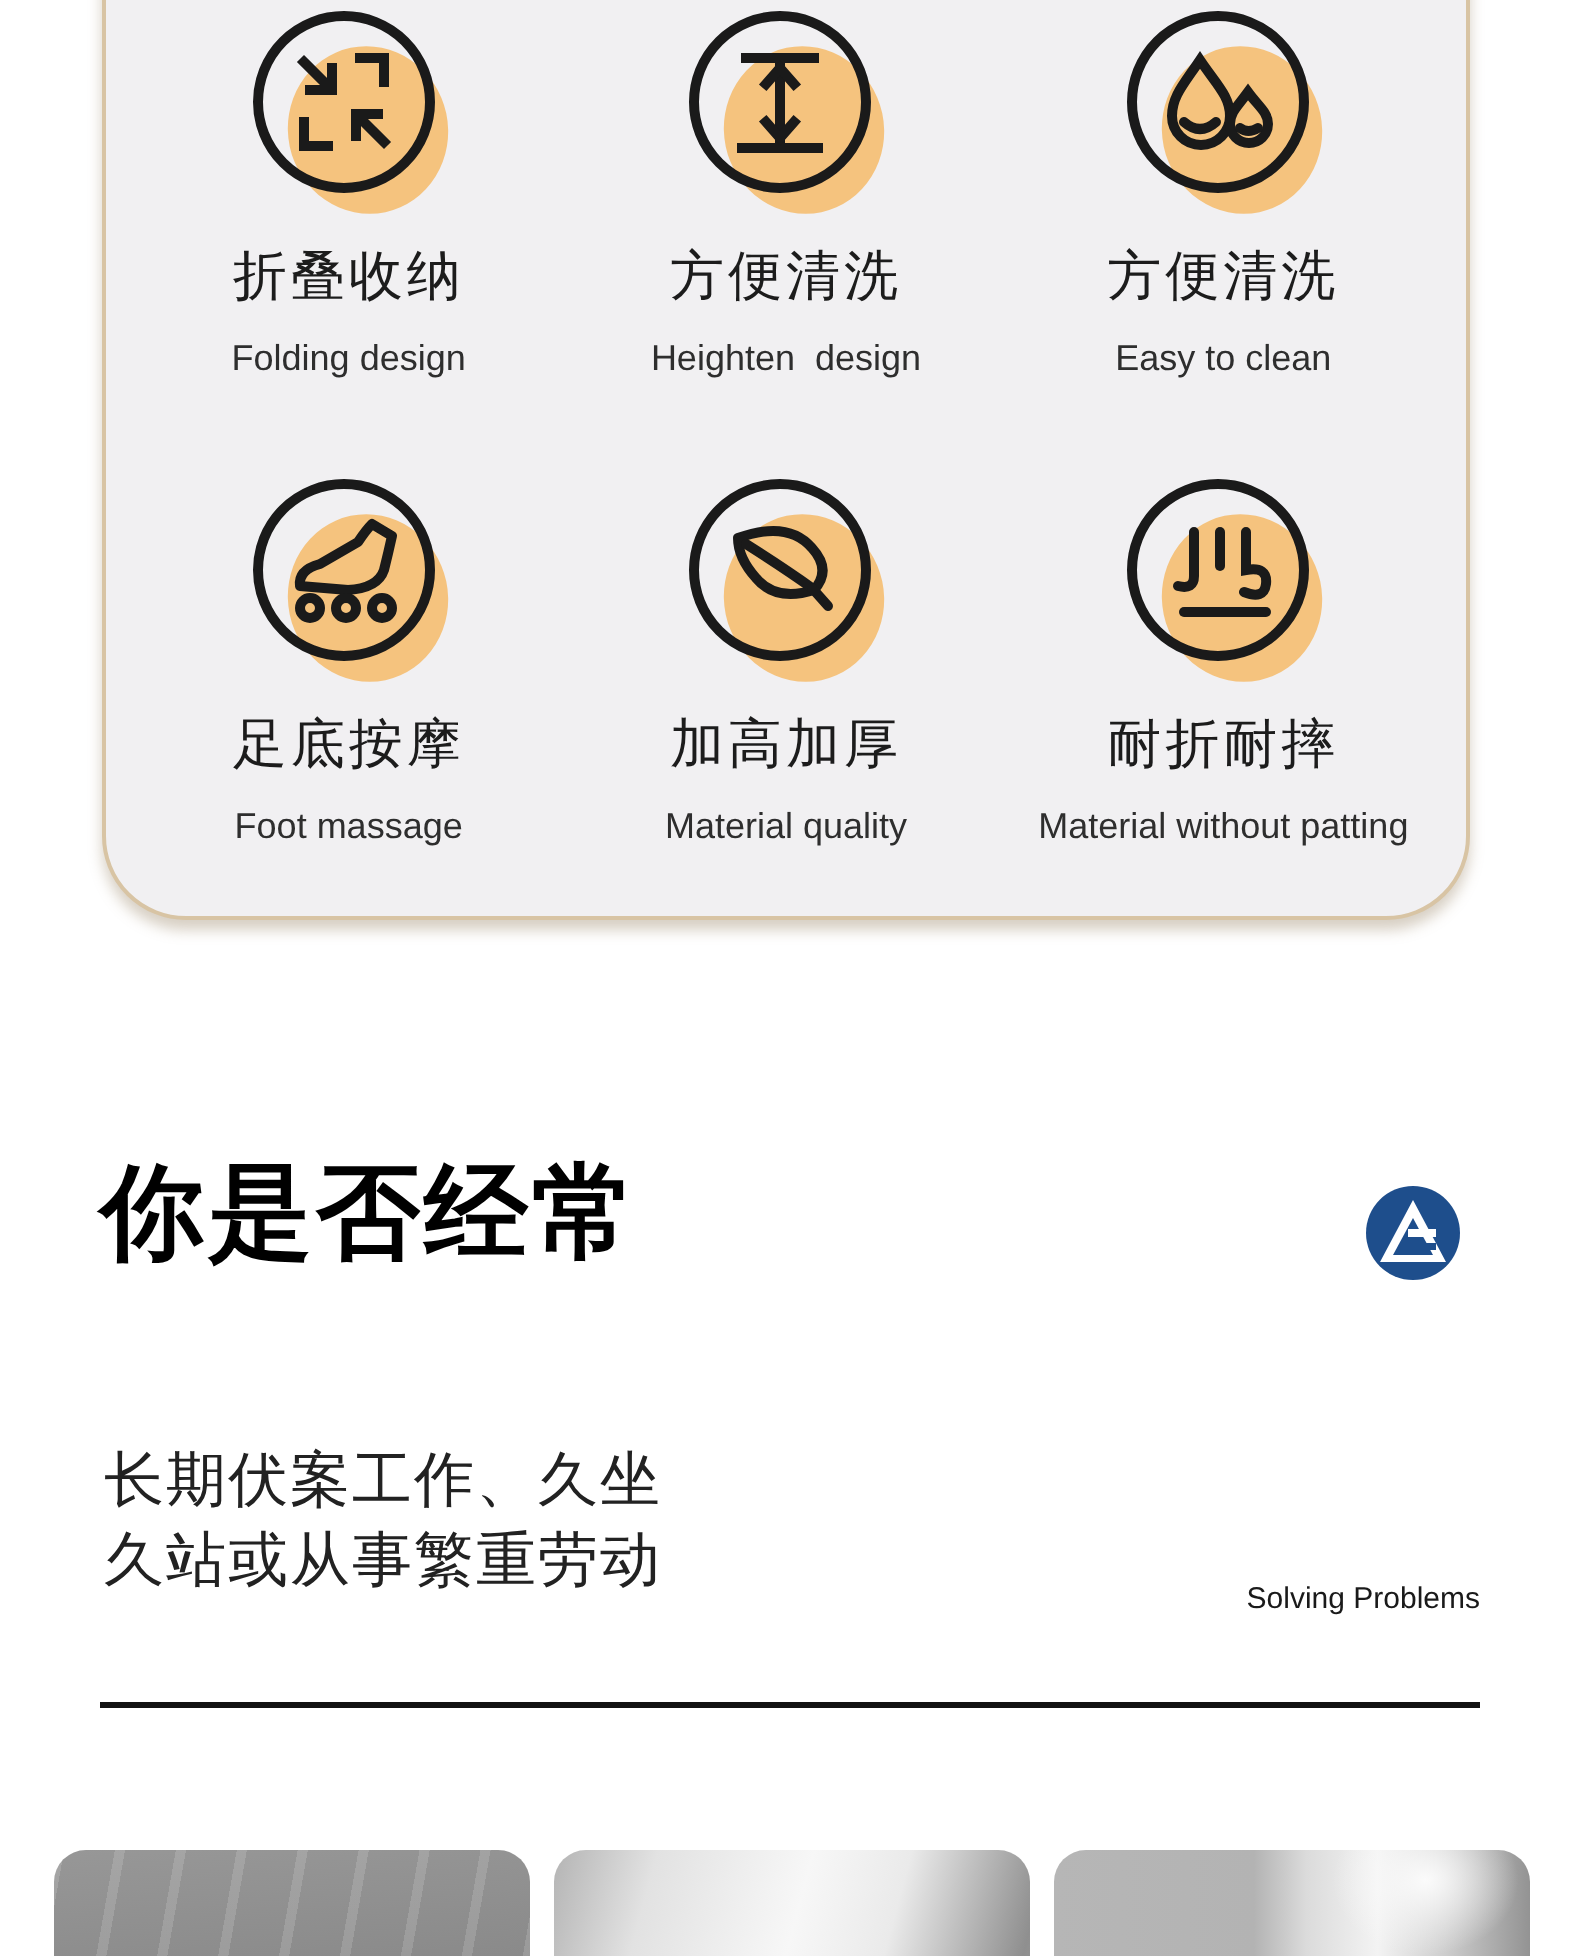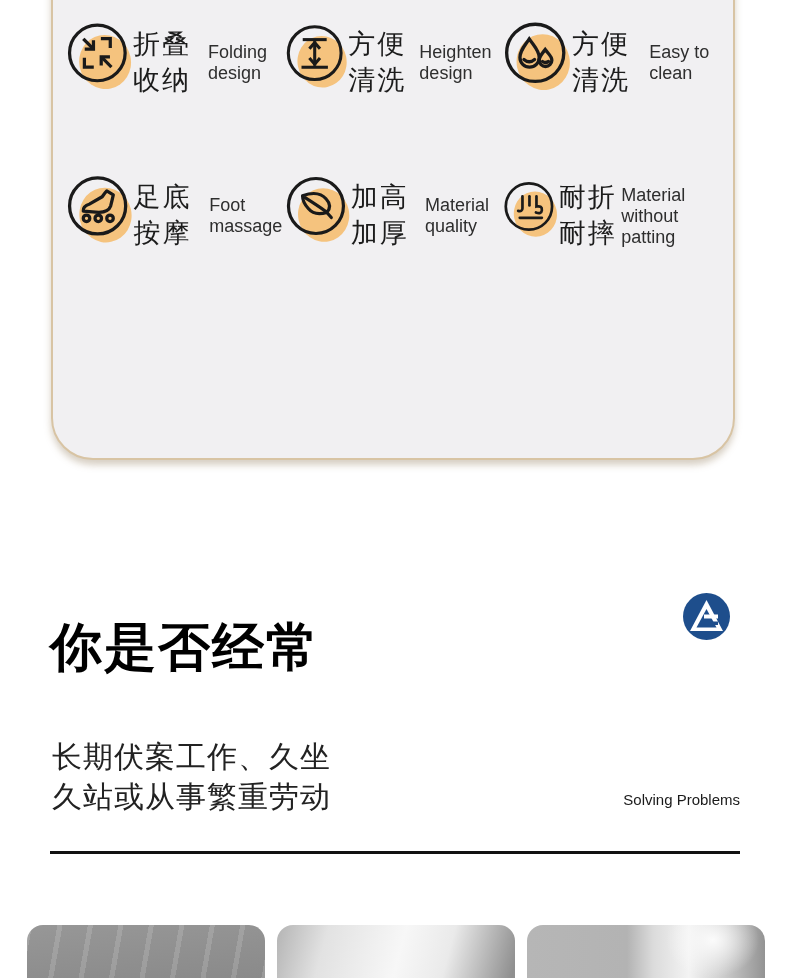--- a/index.html
+++ b/index.html
@@ -19,43 +19,43 @@
     border:2px solid var(--card-border);
     border-radius:42px;
     box-shadow:0 5px 7px rgba(150,128,98,.38);
   }
   .card-grid{
     padding:66px 12px 0;
     display:grid;
     grid-template-columns:1fr 1fr 1fr;
     row-gap:48px;
   }
-  .feature{ display:flex; flex-direction:row; align-items:center; }
+  .feature{ display:flex; flex-direction:column; align-items:center; }
   .feature svg{ display:block; }
   .feature .cn{
     margin-top:11px;
     font-size:27px; letter-spacing:2px;
     color:#1c1c1c; font-weight:500;
   }
   .feature .en{
     margin-top:13px;
     font-size:18px; color:#2e2e2e;
     white-space:pre-wrap;
   }
   .icon-stroke{ stroke:var(--stroke); stroke-width:5; fill:none; }
 
   
   .heading{
     position:absolute; left:50px; top:574px;
     font-size:52px; font-weight:700; line-height:66px;
-    letter-spacing:2px; color:#000;margin-top:40px;
+    letter-spacing:2px; color:#000;
   }
   .brand-logo{ position:absolute; left:683px; top:593px; width:47px; height:47px; }
   .subtitle{
-    position:absolute; left:52px; top:737px;
+    position:absolute; left:52px; top:721px;
     font-size:30px; line-height:40px; letter-spacing:1px;
     color:#222; font-weight:500;
   }
   .solving{
     position:absolute; right:50px; top:791px;
     font-size:15px; color:#1a1a1a;
   }
   .divider{
     position:absolute; left:50px; top:851px;
     width:690px; height:3px; background:#121212;

